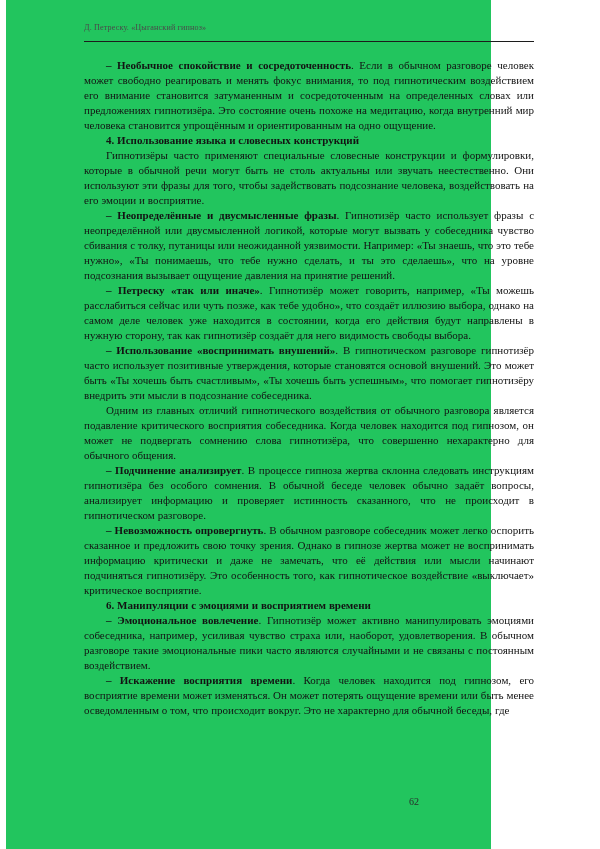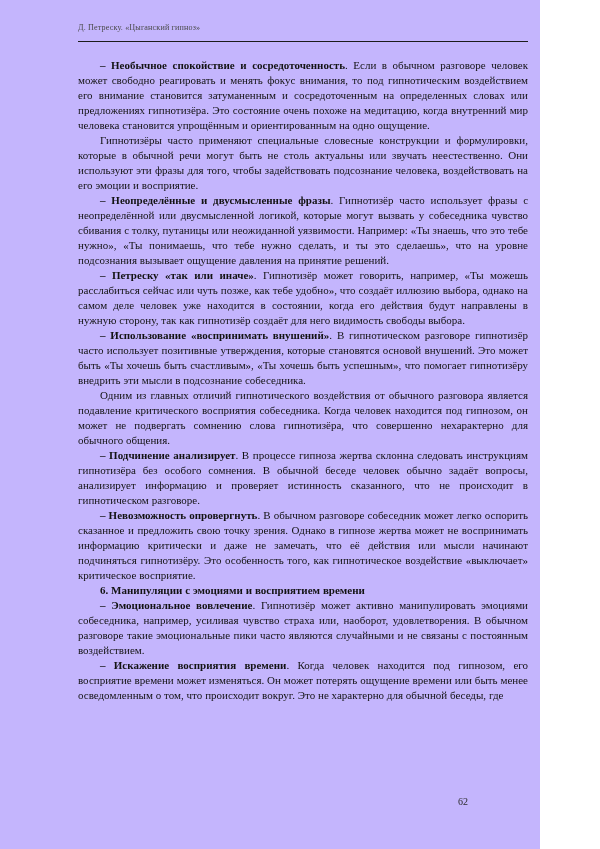--- a/index.html
+++ b/index.html
@@ -9,24 +9,25 @@
   }
   body {
     width: 600px;
     height: 849px;
     overflow: hidden;
     font-family: "Liberation Serif", "DejaVu Serif", serif;
     color: #131313;
   }
   .page {
     position: relative;
-    width: 540px;
+    width: 485px;
     height: 849px;
-    background: #c4b5fd;
+    background: #22c55e;
     box-sizing: border-box;
+    margin-left: 6px;
   }
   .running-head {
     position: absolute;
     left: 78px;
     top: 23px;
     width: 450px;
     font-size: 8.1px;
     letter-spacing: 0.15px;
     color: #4a4a4a;
     white-space: nowrap;
@@ -74,20 +75,21 @@
 <body>
 
 <div class="page">
 
   <div class="running-head">Д. Петреску.  «Цыганский гипноз»</div>
 
   <div class="head-rule"></div>
 
   <div class="body-col" id="body-col">
       <p><span class="lead">– Необычное спокойствие и сосредоточенность</span><span>. Если в обычном разговоре человек может свободно реагировать и менять фокус внимания, то под гипнотическим воздействием его внимание становится затуманенным и сосредоточенным на определенных словах или предложениях гипнотизёра. Это состояние очень похоже на медитацию, когда внутренний мир человека становится упрощённым и ориентированным на одно ощущение.</span></p>
+      <p class="sec">4. Использование языка и словесных конструкций</p>
       <p>Гипнотизёры часто применяют специальные словесные конструкции и формулировки, которые в обычной речи могут быть не столь актуальны или звучать неестественно. Они используют эти фразы для того, чтобы задействовать подсознание человека, воздействовать на его эмоции и восприятие.</p>
       <p><span class="lead">– Неопределённые и двусмысленные фразы</span><span>. Гипнотизёр часто использует фразы с неопределённой или двусмысленной логикой, которые могут вызвать у собеседника чувство сбивания с толку, путаницы или неожиданной уязвимости. Например: «Ты знаешь, что это тебе нужно», «Ты понимаешь, что тебе нужно сделать, и ты это сделаешь», что на уровне подсознания вызывает ощущение давления на принятие решений.</span></p>
       <p><span class="lead">– Петреску «так или иначе»</span><span>. Гипнотизёр может говорить, например, «Ты можешь расслабиться сейчас или чуть позже, как тебе удобно», что создаёт иллюзию выбора, однако на самом деле человек уже находится в состоянии, когда его действия будут направлены в нужную сторону, так как гипнотизёр создаёт для него видимость свободы выбора.</span></p>
       <p><span class="lead">– Использование «воспринимать внушений»</span><span>. В гипнотическом разговоре гипнотизёр часто использует позитивные утверждения, которые становятся основой внушений. Это может быть «Ты хочешь быть счастливым», «Ты хочешь быть успешным», что помогает гипнотизёру внедрить эти мысли в подсознание собеседника.</span></p>
       <p>Одним из главных отличий гипнотического воздействия от обычного разговора является подавление критического восприятия собеседника. Когда человек находится под гипнозом, он может не подвергать сомнению слова гипнотизёра, что совершенно нехарактерно для обычного общения.</p>
       <p><span class="lead">– Подчинение анализирует</span><span>. В процессе гипноза жертва склонна следовать инструкциям гипнотизёра без особого сомнения. В обычной беседе человек обычно задаёт вопросы, анализирует информацию и проверяет истинность сказанного, что не происходит в гипнотическом разговоре.</span></p>
       <p><span class="lead">– Невозможность опровергнуть</span><span>. В обычном разговоре собеседник может легко оспорить сказанное и предложить свою точку зрения. Однако в гипнозе жертва может не воспринимать информацию критически и даже не замечать, что её действия или мысли начинают подчиняться гипнотизёру. Это особенность того, как гипнотическое воздействие «выключает» критическое восприятие.</span></p>
       <p class="sec">6. Манипуляции с эмоциями и восприятием времени</p>
       <p><span class="lead">– Эмоциональное вовлечение</span><span>. Гипнотизёр может активно манипулировать эмоциями собеседника, например, усиливая чувство страха или, наоборот, удовлетворения. В обычном разговоре такие эмоциональные пики часто являются случайными и не связаны с постоянным воздействием.</span></p>
       <p><span class="lead">– Искажение восприятия времени</span><span>. Когда человек находится под гипнозом, его восприятие времени может изменяться. Он может потерять ощущение времени или быть менее осведомленным о том, что происходит вокруг. Это не характерно для обычной беседы, где</span></p>

